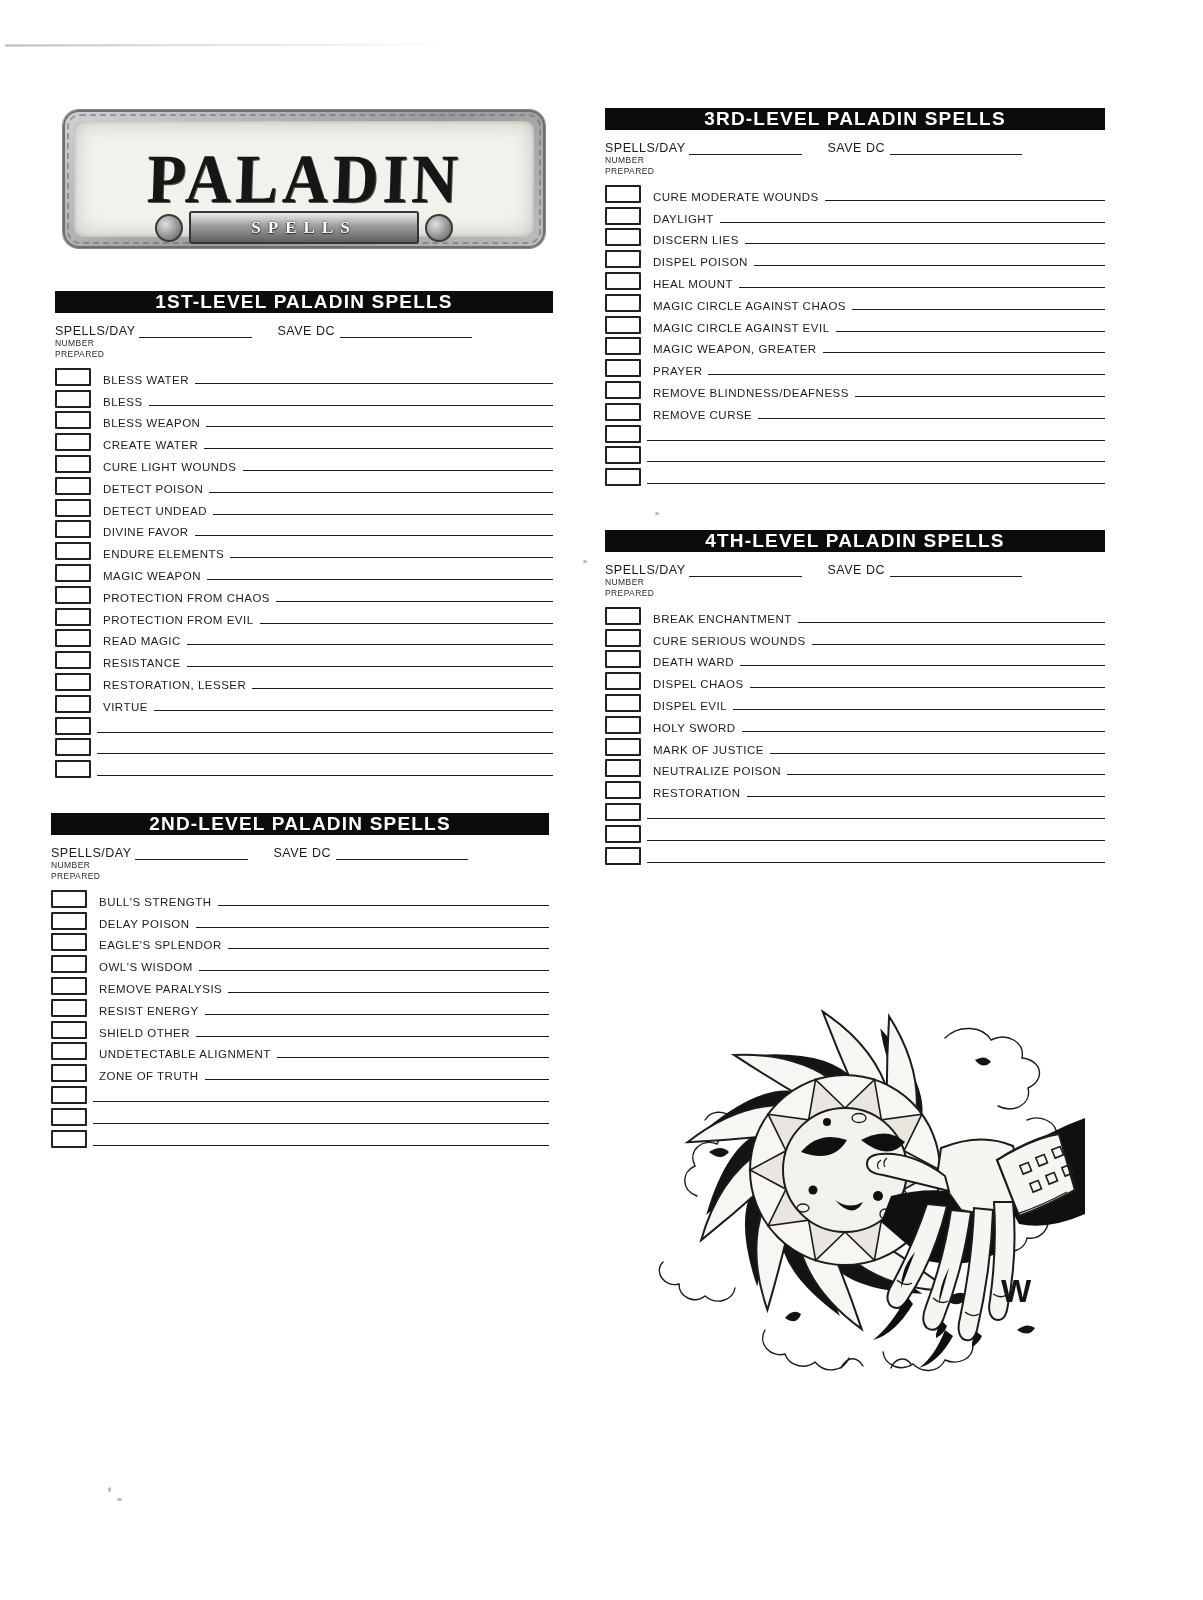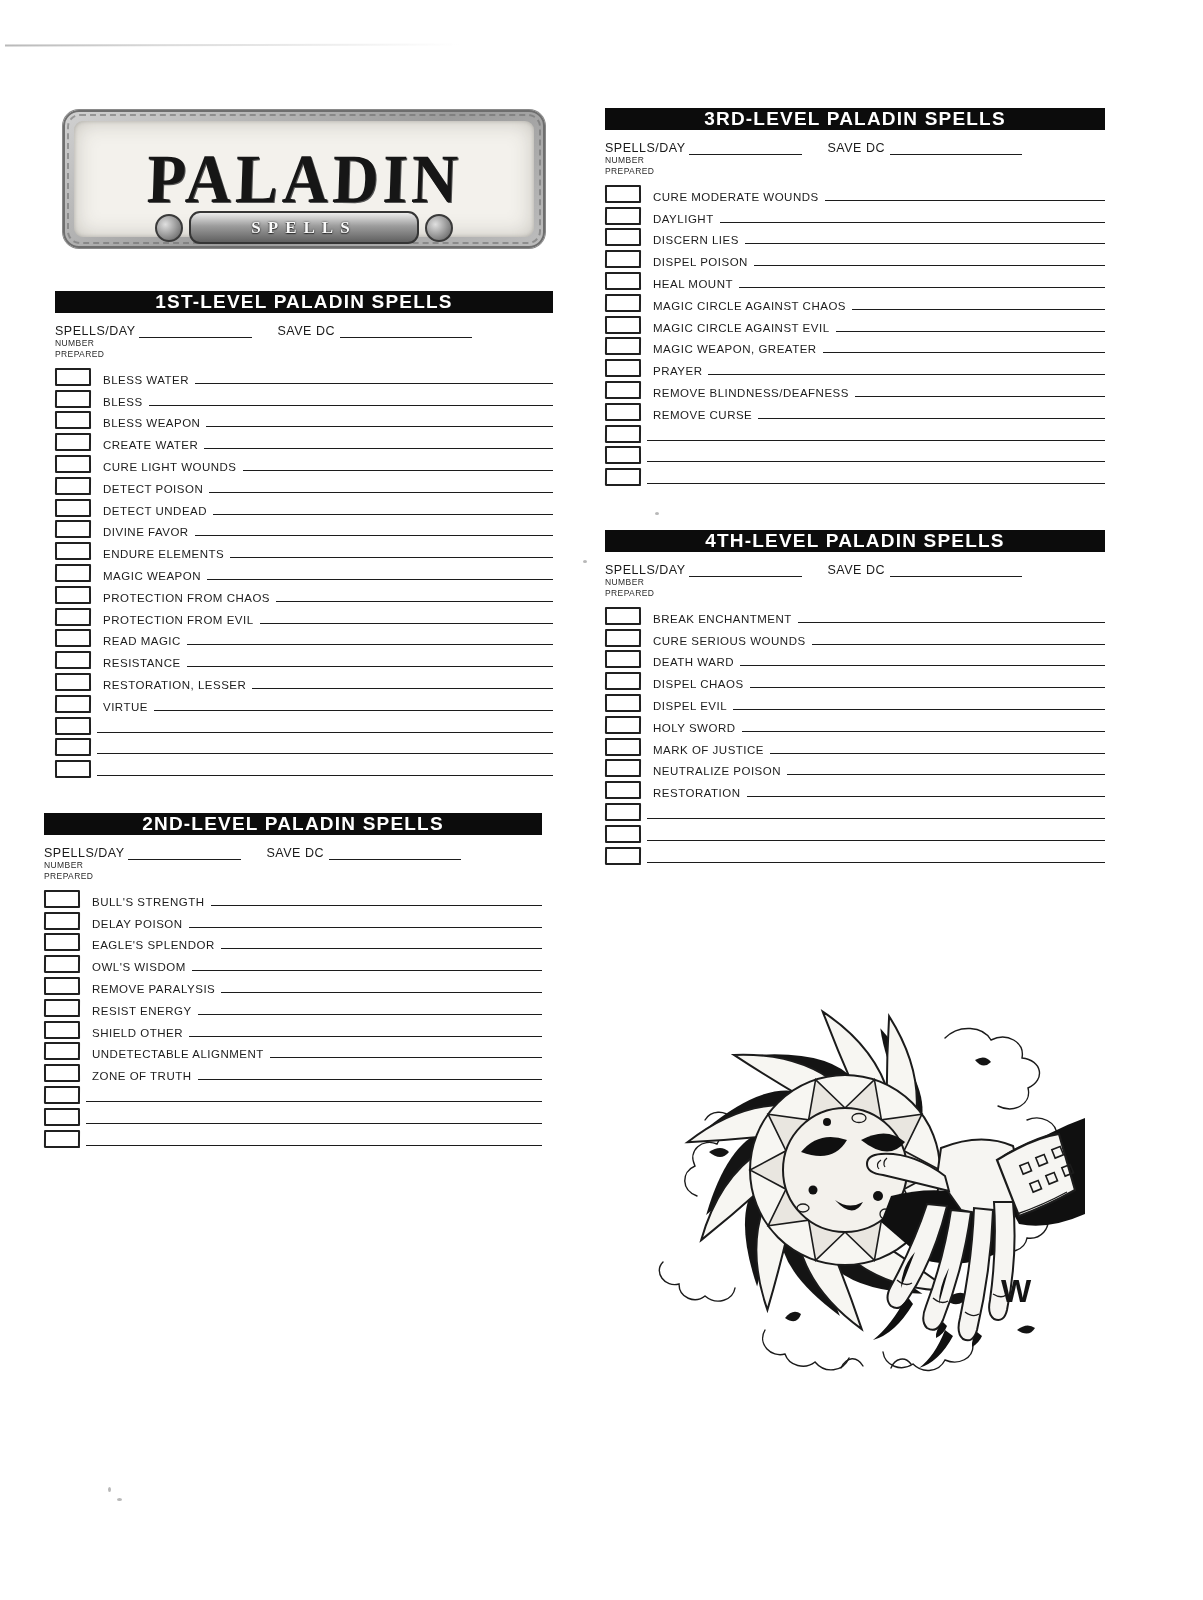--- a/index.html
+++ b/index.html
@@ -18,34 +18,34 @@
               box-shadow:inset 0 0 0 2px #6e6e6e,0 0 0 1px #8a8a8a;}
   .logo-frame::before{content:"";position:absolute;inset:4px;border-radius:13px;
               border:2px dashed #6a6a6a;opacity:.55;}
   .logo-inner{position:absolute;inset:11px;border-radius:9px;background:#f3f1ec;
               box-shadow:inset 0 0 22px rgba(60,55,45,.25), inset 0 0 4px rgba(0,0,0,.2);
               display:flex;align-items:center;justify-content:center;}
   .logo-title{font-family:"Liberation Serif",serif;font-weight:bold;font-size:64px;
               letter-spacing:4px;color:#161616;transform:scaleY(1.08) skewX(-2deg);
               text-shadow:1px 1px 0 #555;}
   .logo-band{position:absolute;left:50%;bottom:4px;transform:translateX(-50%);
-             width:226px;height:29px;border:2px solid #353535;border-radius:11px;
+             width:226px;height:29px;border:2px solid #353535;border-radius:3px;
              background:linear-gradient(#ececec,#9c9c9c 45%,#606060);
              display:flex;align-items:center;justify-content:center;}
   .band-rivet{position:absolute;top:50%;width:24px;height:24px;border-radius:50%;
               transform:translateY(-50%);border:2px solid #3a3a3a;
               background:radial-gradient(circle at 35% 35%,#e0e0e0,#8d8d8d 60%,#565656);}
   .band-rivet.l{left:-36px;} .band-rivet.r{right:-36px;}
   .logo-band-text{font-family:"Liberation Serif",serif;font-weight:bold;font-size:17px;
               letter-spacing:7px;color:#fafafa;text-shadow:0 1px 1px #2e2e2e,0 0 2px #2e2e2e;}
 
   
   .section{position:absolute;}
   #sec-level1{left:55px;top:291px;width:498px;}
-  #sec-level2{left:44px;top:813px;width:498px;}
+  #sec-level2{left:51px;top:813px;width:498px;}
   #sec-level3{left:605px;top:108px;width:500px;}
   #sec-level4{left:605px;top:530px;width:500px;}
 
   .sec-header{height:22px;background:#0c0c0c;color:#ffffff;display:flex;align-items:center;
               justify-content:center;font-weight:bold;font-size:19px;letter-spacing:1.2px;}
   .meta-row{display:flex;align-items:flex-end;margin-top:10px;height:15px;
             font-size:12.5px;letter-spacing:.5px;}
   .blank{border-bottom:1.5px solid #1d1d1d;height:12px;}
   .blank.spd{width:113px;margin-left:3px;}
   .blank.dc{width:132px;margin-left:5px;}

